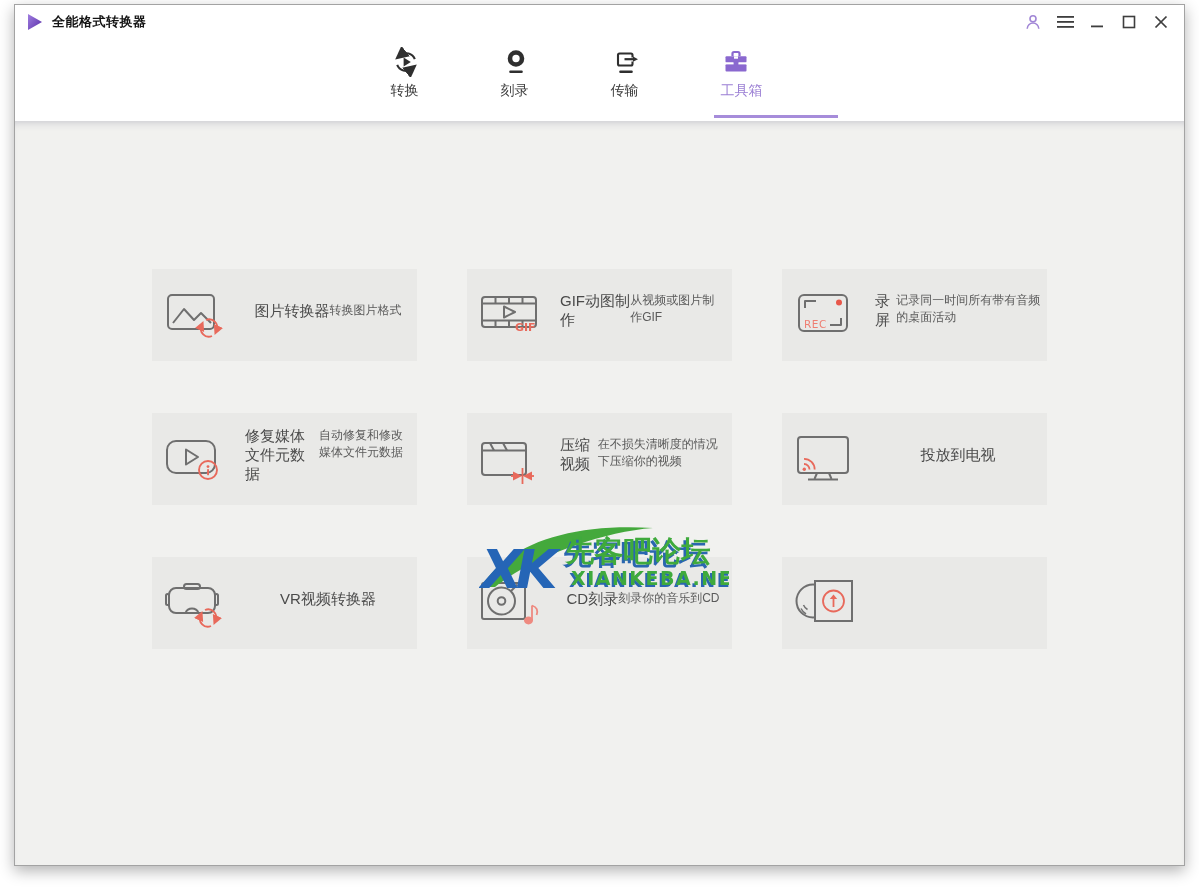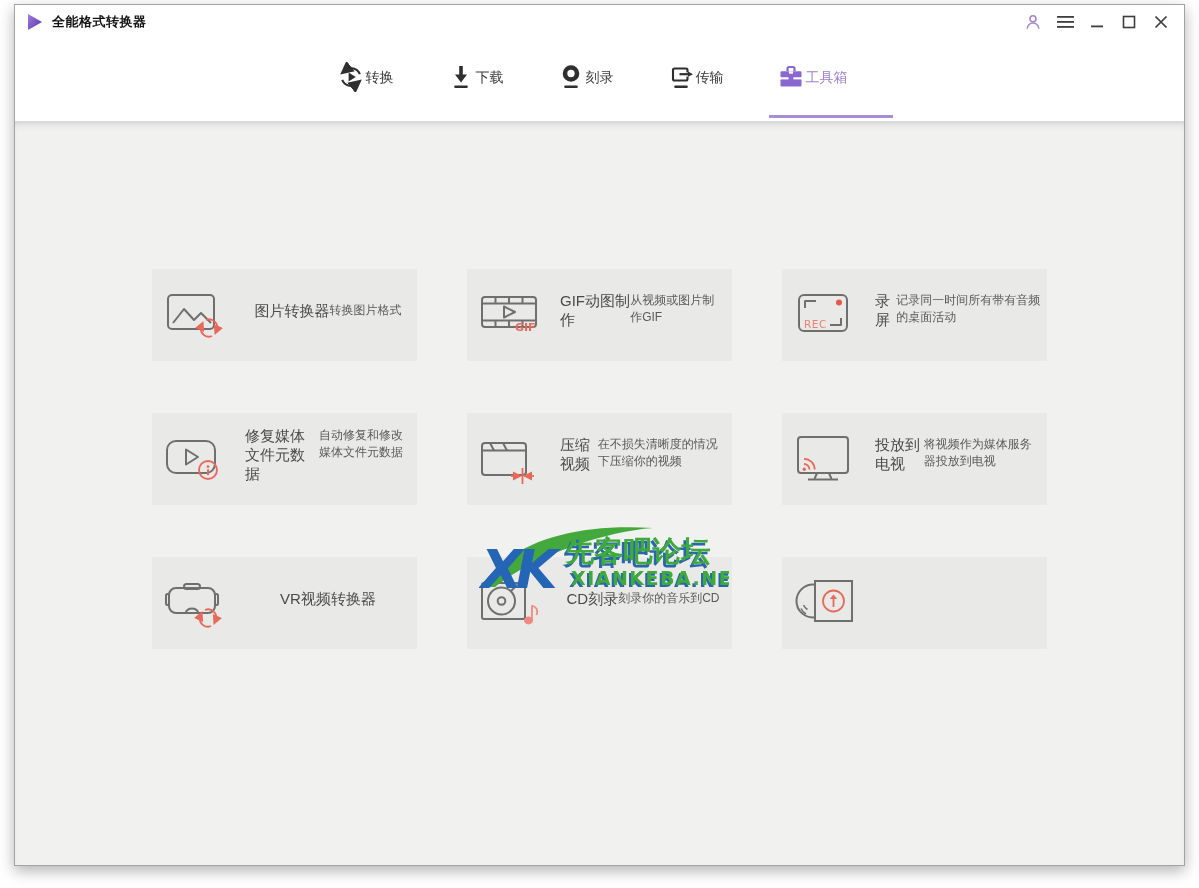--- a/index.html
+++ b/index.html
@@ -15,21 +15,21 @@
     height:34px; background:#ffffff; display:flex; align-items:center;
     padding:0 14px 0 12px;
   }
   .logo { width:16px; height:18px; margin-right:9px; display:flex; }
   .app-title { font-size:13px; font-weight:bold; color:#141414; letter-spacing:0.5px; }
   .win-controls { margin-left:auto; display:flex; align-items:center; gap:14px; }
   .ctrl { width:18px; height:18px; display:flex; align-items:center; justify-content:center; cursor:default; }
   
   .navbar { height:82px; background:#ffffff; position:relative; }
   .tabs { display:flex; justify-content:center; padding-left:22px; padding-top:4px; }
-  .tab { width:110px; height:64px; display:flex; align-items:center;
+  .tab { width:110px; height:64px; display:flex; flex-direction:column; align-items:flex-start;
          justify-content:flex-start; position:relative; cursor:pointer; }
   .tab-icon { height:34px; display:flex; align-items:flex-end; justify-content:center; }
   .tab-label { margin-top:5px; font-size:14px; color:#3b3b3b; }
   .tab.active .tab-label { color:#9b7fd4; }
   .tab-underline { display:none; }
   .tab.active .tab-underline {
     display:block; position:absolute; left:50%; transform:translateX(-50%);
     bottom:-11px; width:124px; height:3px; background:#a68cda;
   }
   
@@ -119,31 +119,20 @@
               <path d="M23.8,12.2 A9.2,9.2 0 0 0 9.4,8.3" marker-end="url(#cah)"></path>
               <path d="M6.2,17.8 A9.2,9.2 0 0 0 20.6,21.7" marker-end="url(#cah)"></path>
             </g>
             <polygon points="12.6,10.6 19.8,15 12.6,19.4" fill="#2f2f2f"></polygon>
           </svg>
         </span>
         <span class="tab-label">转换</span>
 
       </div>
 
-      <div class="tab">
-        <span class="tab-icon">
-          <svg width="30" height="30" viewBox="0 0 30 30">
-            <rect x="13.2" y="4" width="3.6" height="9.5" fill="#2f2f2f"></rect>
-            <polygon points="9,12.5 21,12.5 15,20.5" fill="#2f2f2f"></polygon>
-            <rect x="8.2" y="23.5" width="13.6" height="2.4" rx="1.2" fill="#2f2f2f"></rect>
-          </svg>
-        </span>
-        <span class="tab-label">下载</span>
-
-      </div>
 
       <div class="tab">
         <span class="tab-icon">
           <svg width="30" height="30" viewBox="0 0 30 30">
             <circle cx="15" cy="11.5" r="6" fill="none" stroke="#2f2f2f" stroke-width="4.6"></circle>
             <rect x="8.2" y="23.5" width="13.6" height="2.4" rx="1.2" fill="#2f2f2f"></rect>
           </svg>
         </span>
         <span class="tab-label">刻录</span>
 
@@ -305,21 +294,20 @@
             </g>
             <g fill="none" stroke="#e8695b" stroke-width="1.8">
               <path d="M9,33 a5.5,5.5 0 0 1 5.5,5.5"></path>
               <path d="M9,27.8 a10.7,10.7 0 0 1 10.7,10.7"></path>
             </g>
             <circle cx="9.3" cy="38.2" r="1.7" fill="#e8695b"></circle>
           </svg>
         </div>
         <div class="card-text">
           <div class="card-title">投放到电视</div>
-          <div class="card-desc">将视频作为媒体服务器投放到电视</div>
         </div>
       </div>
 
       <div class="card">
         <div class="card-iconbox">
           <svg width="68" height="56" viewBox="0 0 68 56">
             <defs>
                 <marker id="ra7" markerWidth="6" markerHeight="6" refX="2.6" refY="2.6" orient="auto">
               <path d="M0,0 L5.2,2.6 L0,5.2 Z" fill="#e8695b"></path>
                 </marker>

